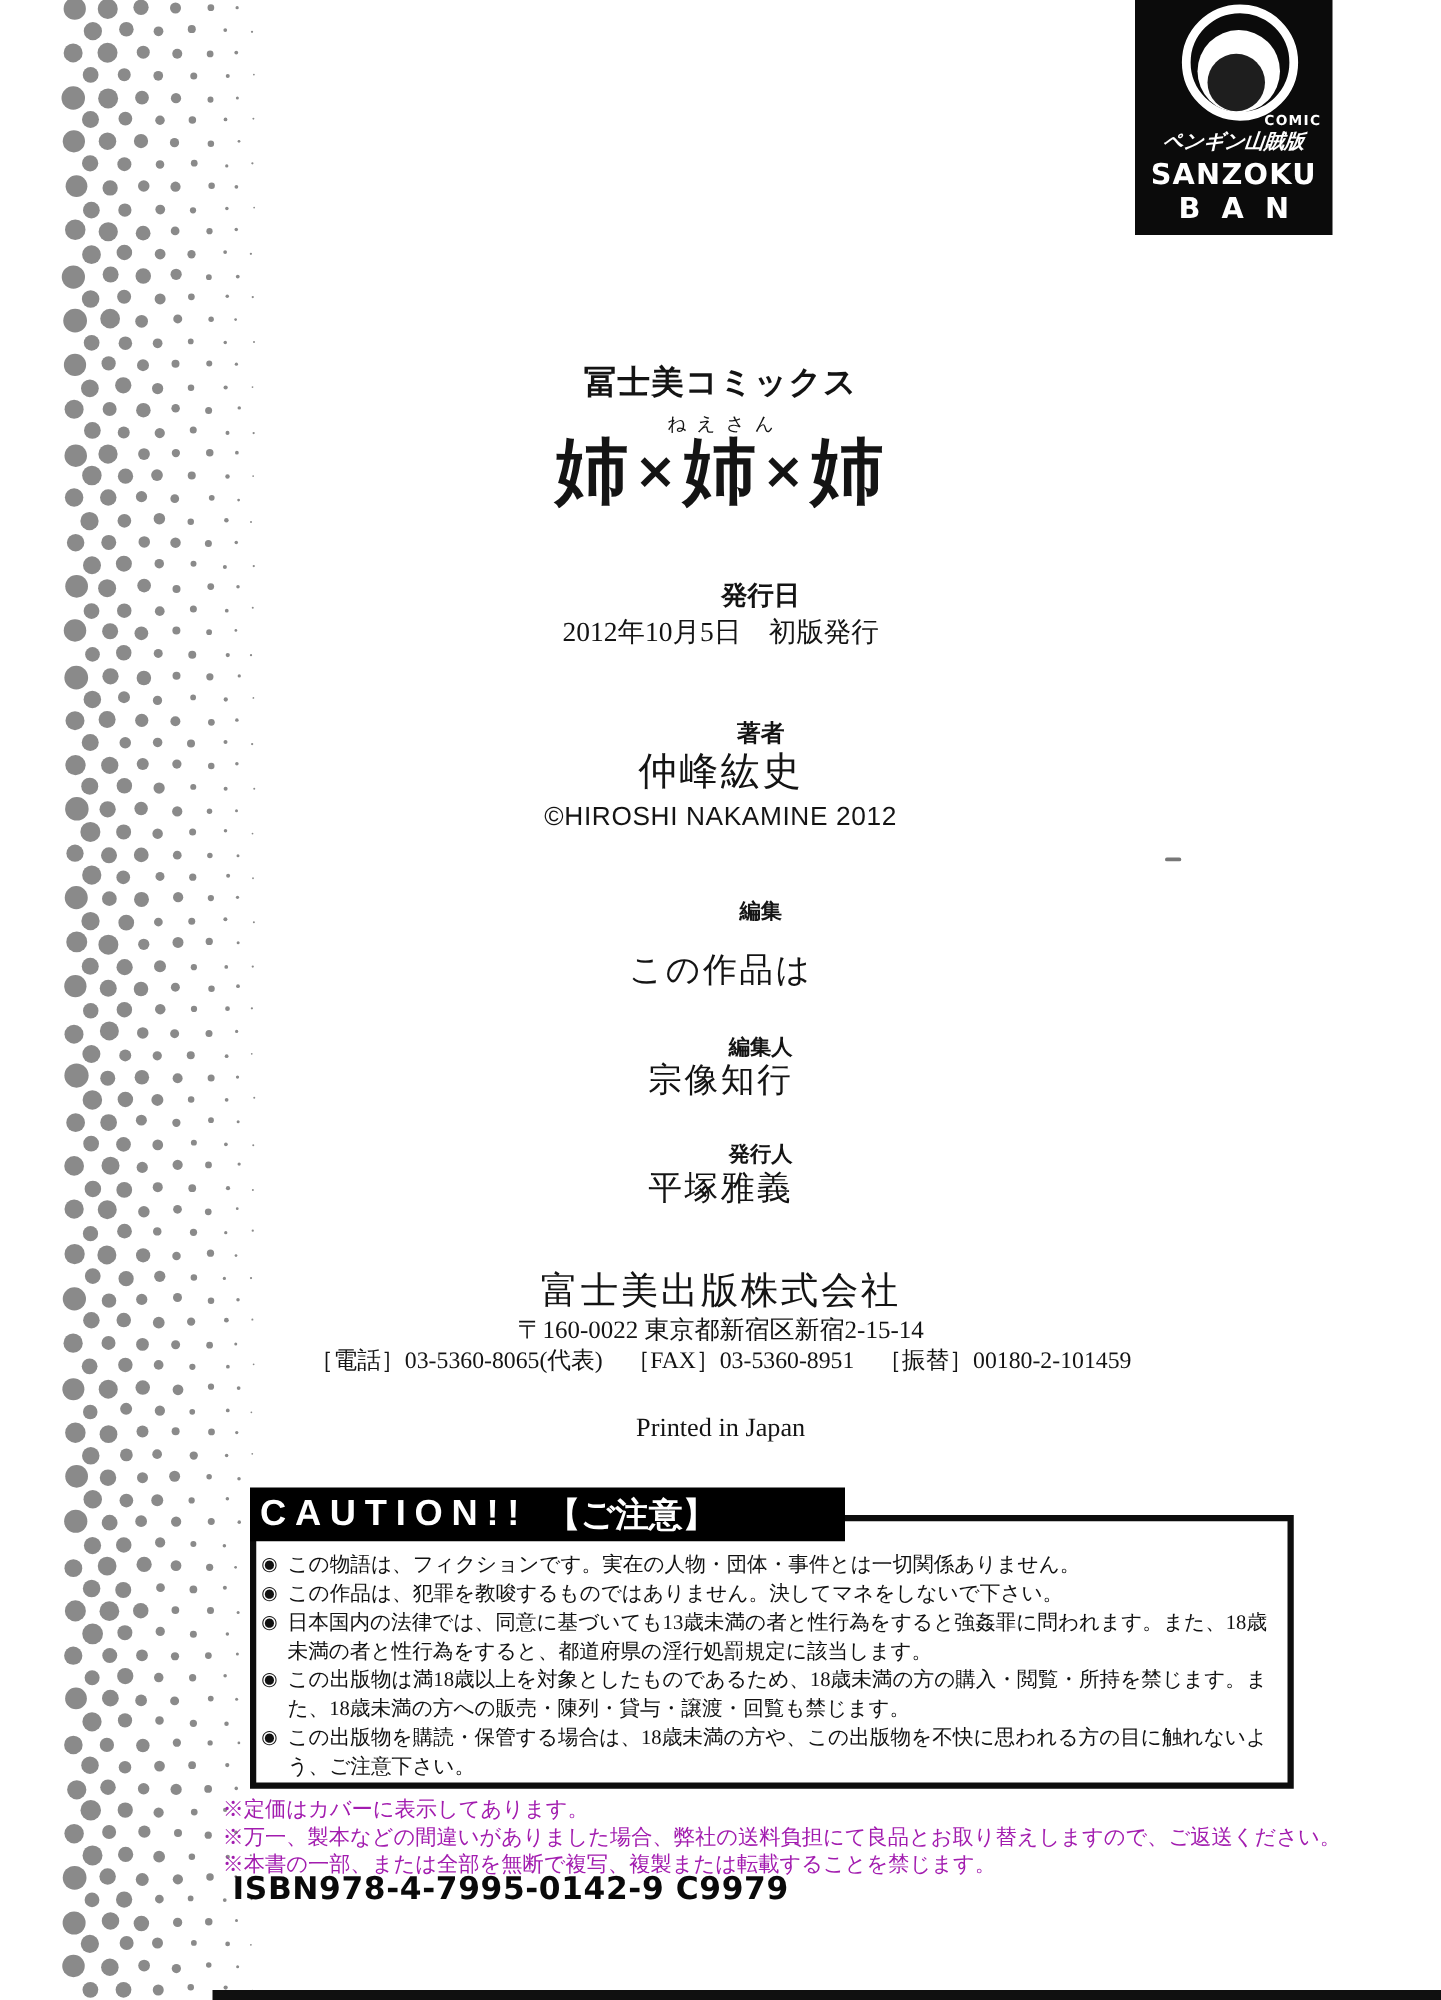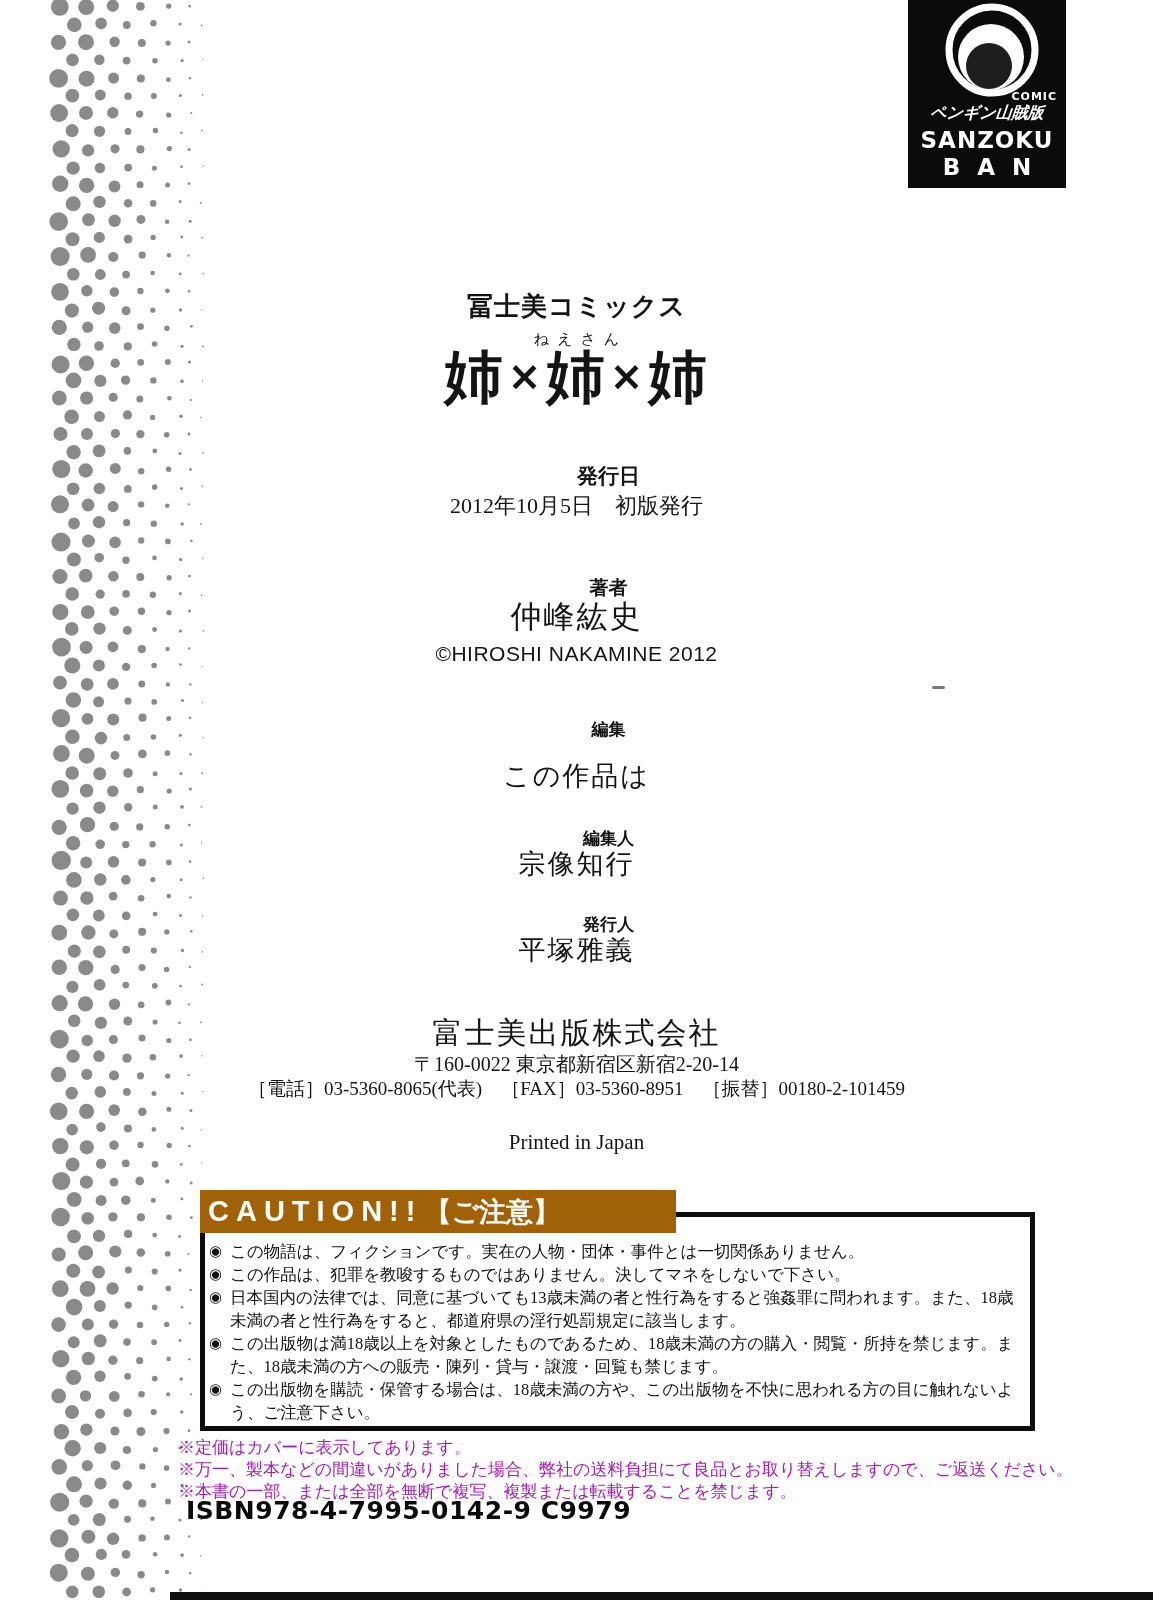--- a/index.html
+++ b/index.html
@@ -36,24 +36,24 @@
   .l-chief{top:829px;font-size:17px;}
   .v-chief{top:849px;font-size:27px;letter-spacing:2px;}
   .l-pubperson{top:915px;font-size:17px;}
   .v-pubperson{top:935px;font-size:27px;letter-spacing:2px;}
   .l-publisher{top:997px;font-size:17px;}
   .v-publisher{top:1016px;font-size:30px;letter-spacing:2px;}
   .v-address{top:1053px;font-size:20px;}
   .v-contacts{top:1078px;font-size:19px;}
   .printed{top:1130px;font-size:21px;}
   
-  .caution-header{position:absolute;left:200px;top:1190px;height:43px;width:476px;background:#a16207;color:#fff;
+  .caution-header{position:absolute;left:200px;top:1190px;height:43px;width:476px;background:#000000;color:#fff;
     display:flex;align-items:center;justify-content:flex-start;padding-left:8px;box-sizing:border-box;z-index:2;}
   .caution-header .en{font:900 29px "Liberation Sans",sans-serif;letter-spacing:7px;white-space:nowrap;}
-  .caution-header .jp{font:bold 27px "DejaVu Sans",sans-serif;white-space:nowrap;margin-left:2px;}
+  .caution-header .jp{font:bold 27px "DejaVu Sans",sans-serif;white-space:nowrap;margin-left:15px;}
   .caution-box{position:absolute;left:200px;top:1212px;width:835px;height:219px;border:5px solid #0d0d0d;
     box-sizing:border-box;padding:23px 10px 0 4px;z-index:1;}
   .c-item{position:relative;padding-left:21px;font-size:16.5px;line-height:23px;color:#111;}
   .c-b{position:absolute;left:0;top:0;font-size:15px;font-family:"DejaVu Sans",sans-serif;}
   
   .footnotes{position:absolute;left:178px;top:1437px;font-size:17px;line-height:22px;color:#a21caf;}
   .footnotes p{margin:0;}
   .isbn{position:absolute;left:186px;top:1496px;font:bold 25px "DejaVu Sans",sans-serif;letter-spacing:0.5px;color:#0a0a0a;}
   
   .artifact-dash{position:absolute;left:932px;top:686px;width:13px;height:3px;background:#777;border-radius:2px;}
@@ -635,21 +635,21 @@
   <div class="cl lbl l-editor">編集</div>
   <div class="cl v-editor">この作品は</div>
 
   <div class="cl lbl l-chief">編集人</div>
   <div class="cl v-chief">宗像知行</div>
 
   <div class="cl lbl l-pubperson">発行人</div>
   <div class="cl v-pubperson">平塚雅義</div>
 
   <div class="cl v-publisher">富士美出版株式会社</div>
-  <div class="cl v-address">〒160-0022 東京都新宿区新宿2-20-14</div>
+  <div class="cl v-address">〒160-0022 東京都新宿区新宿2-15-14</div>
   <div class="cl v-contacts">［電話］03-5360-8065(代表)　［FAX］03-5360-8951　［振替］00180-2-101459</div>
 
   <div class="cl printed">Printed in Japan</div>
 
   <div class="caution-header">
     <span class="en">CAUTION!!</span>
     <span class="jp">【ご注意】</span>
   </div>
   <div class="caution-box">
     <div class="c-item"><span class="c-b">◉</span><span>この物語は、フィクションです。実在の人物・団体・事件とは一切関係ありません。</span></div>

